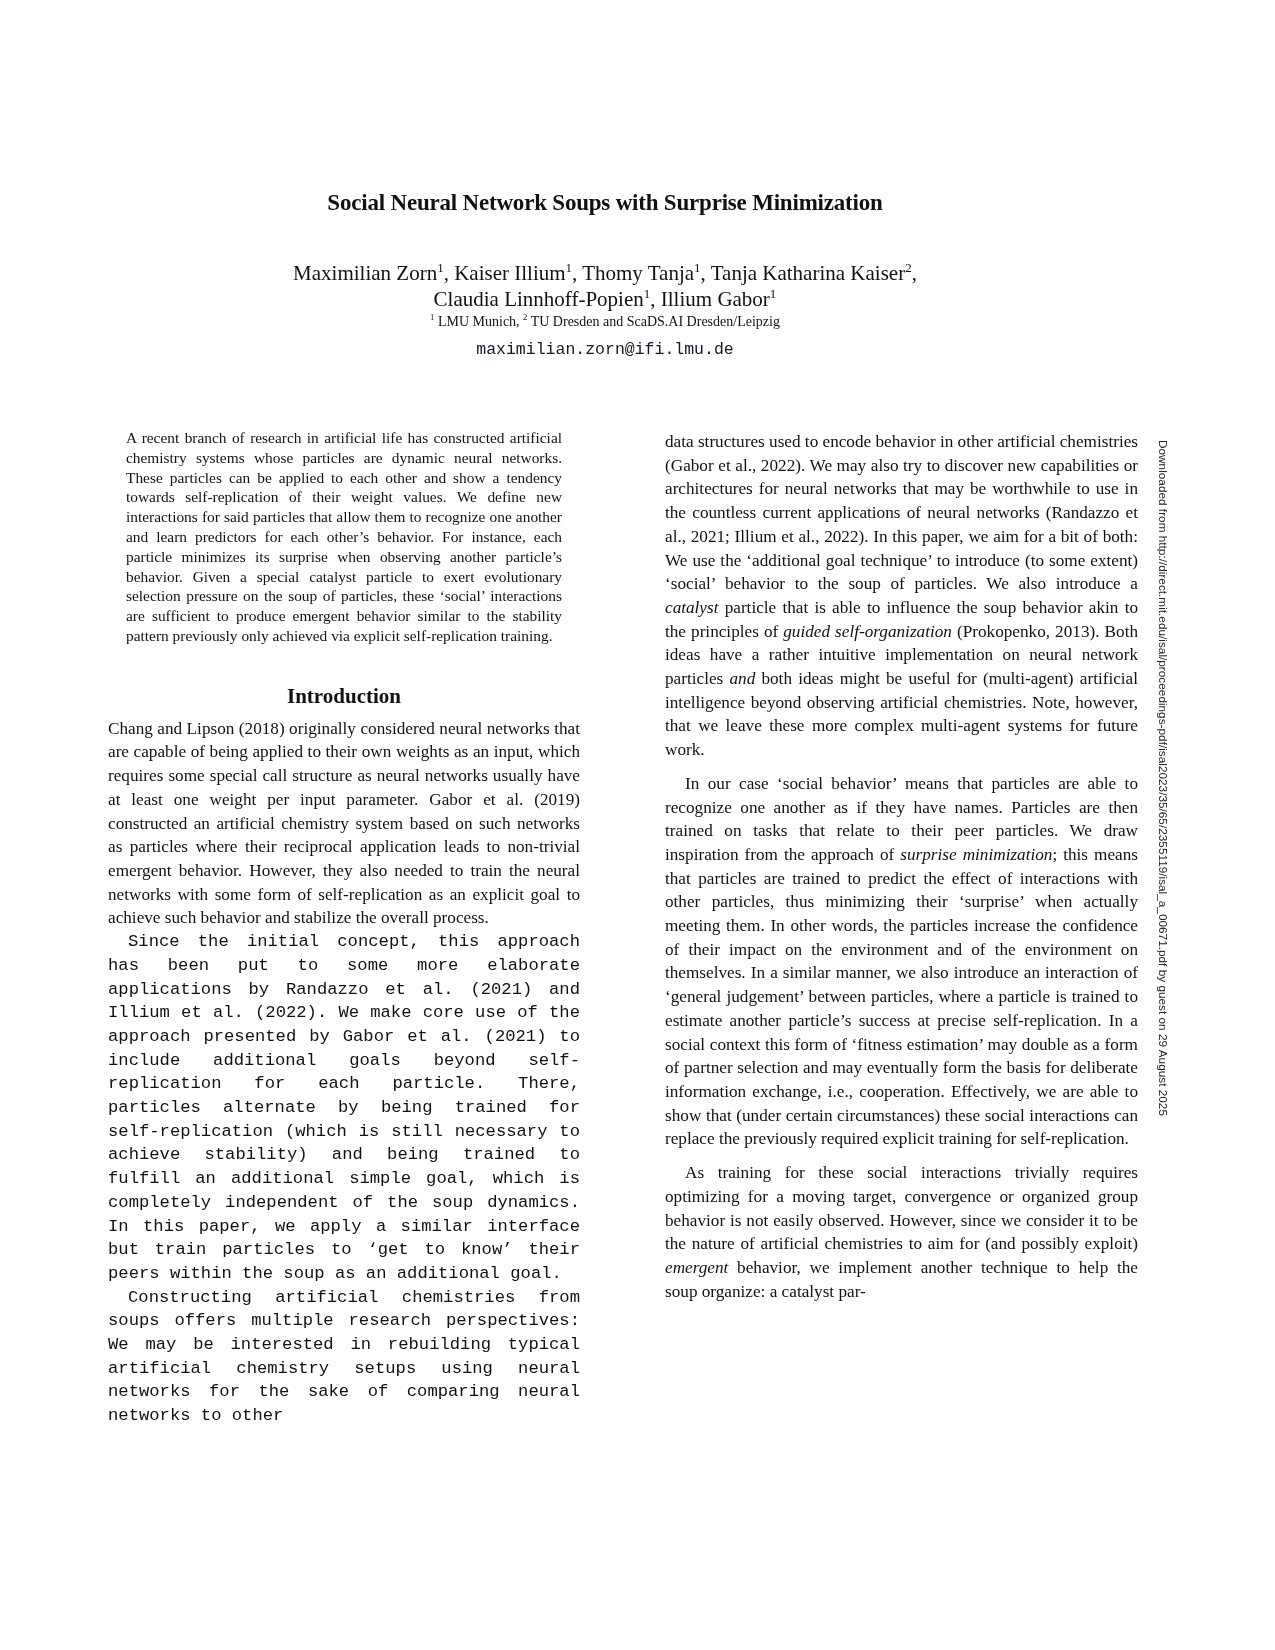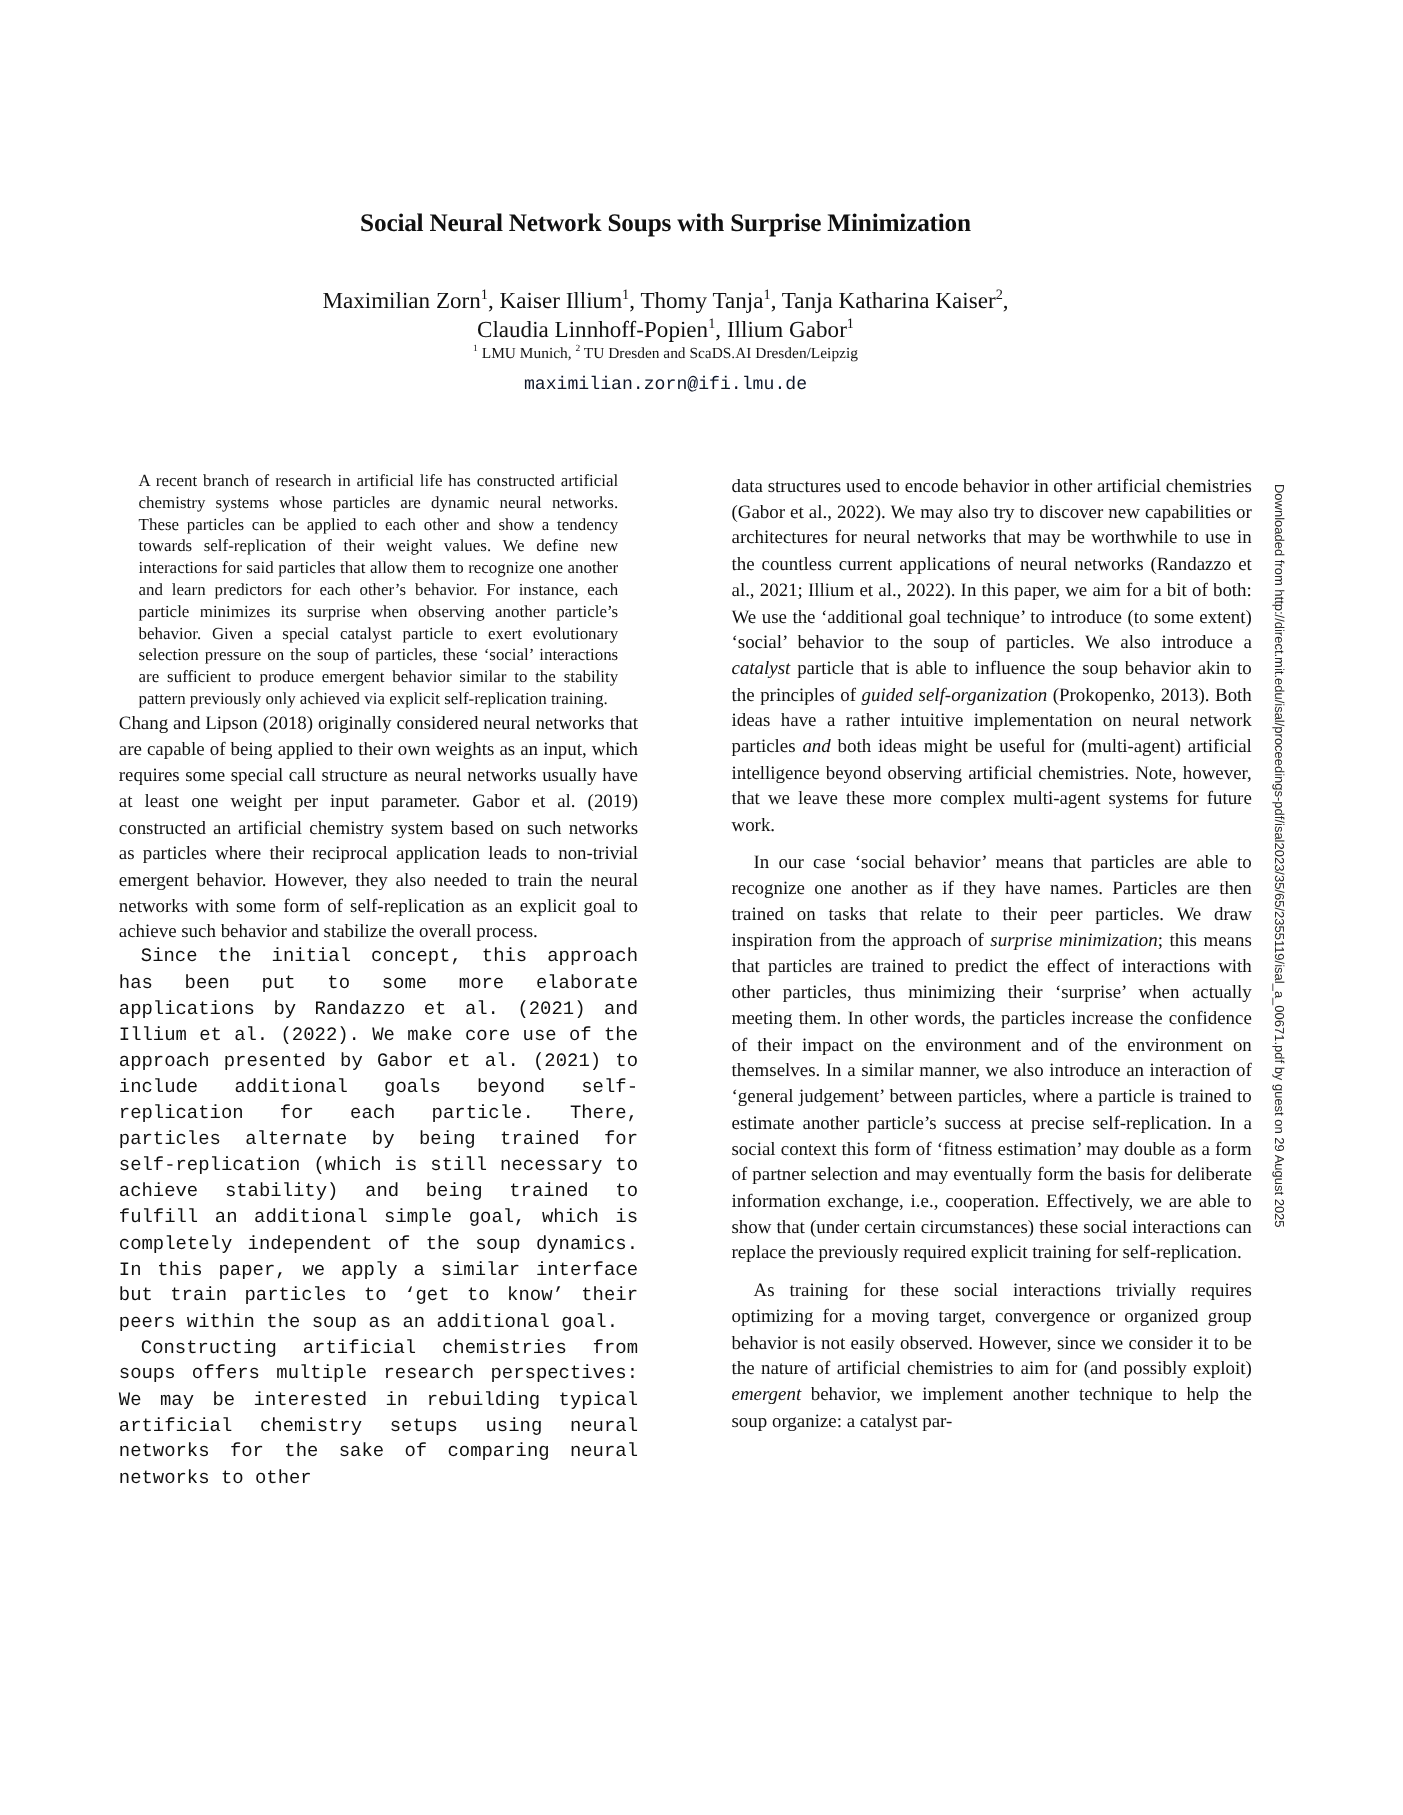--- a/index.html
+++ b/index.html
@@ -39,20 +39,21 @@
   <div><span>Maximilian Zorn</span><sup>1</sup>, <span>Kaiser Illium</span><sup>1</sup>, <span>Thomy Tanja</span><sup>1</sup>, <span>Tanja Katharina Kaiser</span><sup>2</sup>,</div>
   <div><span>Claudia Linnhoff-Popien</span><sup>1</sup>, <span>Illium Gabor</span><sup>1</sup></div>
 </div>
 
 <div class="affil"><sup>1</sup><span> LMU Munich, </span><sup>2</sup><span> TU Dresden and ScaDS.AI Dresden/Leipzig</span></div>
 
 <div class="email">maximilian.zorn@ifi.lmu.de</div>
 
 <div class="col-left">
   <p class="abstract-body">A recent branch of research in artificial life has constructed artificial chemistry systems whose particles are dynamic neural networks.  These particles can be applied to each other and show a tendency towards self-replication of their weight values.  We define new interactions for said particles that allow them to recognize one another and learn predictors for each other’s behavior.  For instance, each particle minimizes its surprise when observing another particle’s behavior.  Given a special catalyst particle to exert evolutionary selection pressure on the soup of particles, these ‘social’ interactions are sufficient to produce emergent behavior similar to the stability pattern previously only achieved via explicit self-replication training.</p>
+  <div class="section-heading">Introduction</div>
   <div>
       <p class="para">Chang and Lipson (2018) originally considered neural networks that are capable of being applied to their own weights as an input, which requires some special call structure as neural networks usually have at least one weight per input parameter.  Gabor et al. (2019) constructed an artificial chemistry system based on such networks as particles where their reciprocal application leads to non-trivial emergent behavior.  However, they also needed to train the neural networks with some form of self-replication as an explicit goal to achieve such behavior and stabilize the overall process.</p>
       <p class="para indent">Since the initial concept, this approach has been put to some more elaborate applications by Randazzo et al. (2021) and Illium et al. (2022). We make core use of the approach presented by Gabor et al. (2021) to include additional goals beyond self-replication for each particle. There, particles alternate by being trained for self-replication (which is still necessary to achieve stability) and being trained to fulfill an additional simple goal, which is completely independent of the soup dynamics.  In this paper, we apply a similar interface but train particles to ‘get to know’ their peers within the soup as an additional goal.</p>
       <p class="para indent">Constructing artificial chemistries from soups offers multiple research perspectives:  We may be interested in rebuilding typical artificial chemistry setups using neural networks for the sake of comparing neural networks to other</p>
     </div>
 </div>
 
 <div class="col-right">
   <div>
       <p class="para">data structures used to encode behavior in other artificial chemistries (Gabor et al., 2022).  We may also try to discover new capabilities or architectures for neural networks that may be worthwhile to use in the countless current applications of neural networks (Randazzo et al., 2021; Illium et al., 2022).   In this paper, we aim for a bit of both:  We use the ‘additional goal technique’ to introduce (to some extent) ‘social’ behavior to the soup of particles. We also introduce a <em>catalyst</em> particle that is able to influence the soup behavior akin to the principles of <em>guided self-organization</em> (Prokopenko, 2013). Both ideas have a rather intuitive implementation on neural network particles <em>and</em> both ideas might be useful for (multi-agent) artificial intelligence beyond observing artificial chemistries. Note, however, that we leave these more complex multi-agent systems for future work.</p>

